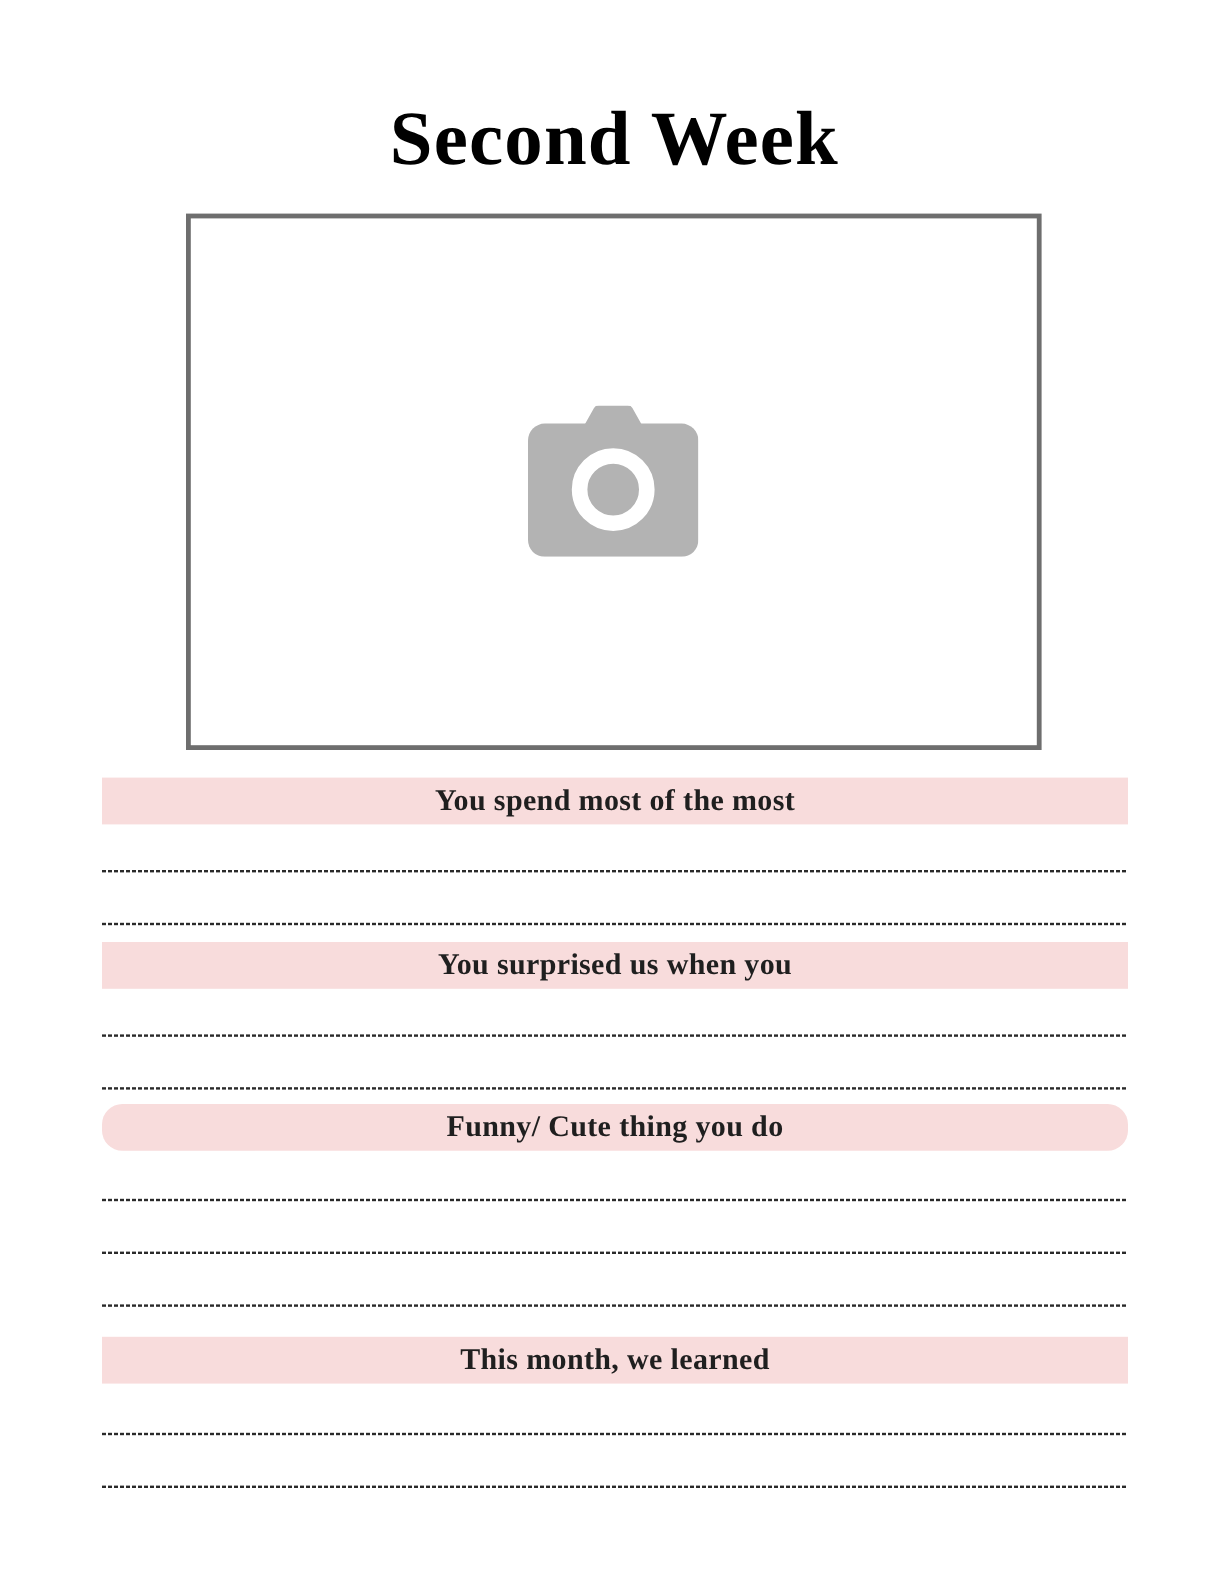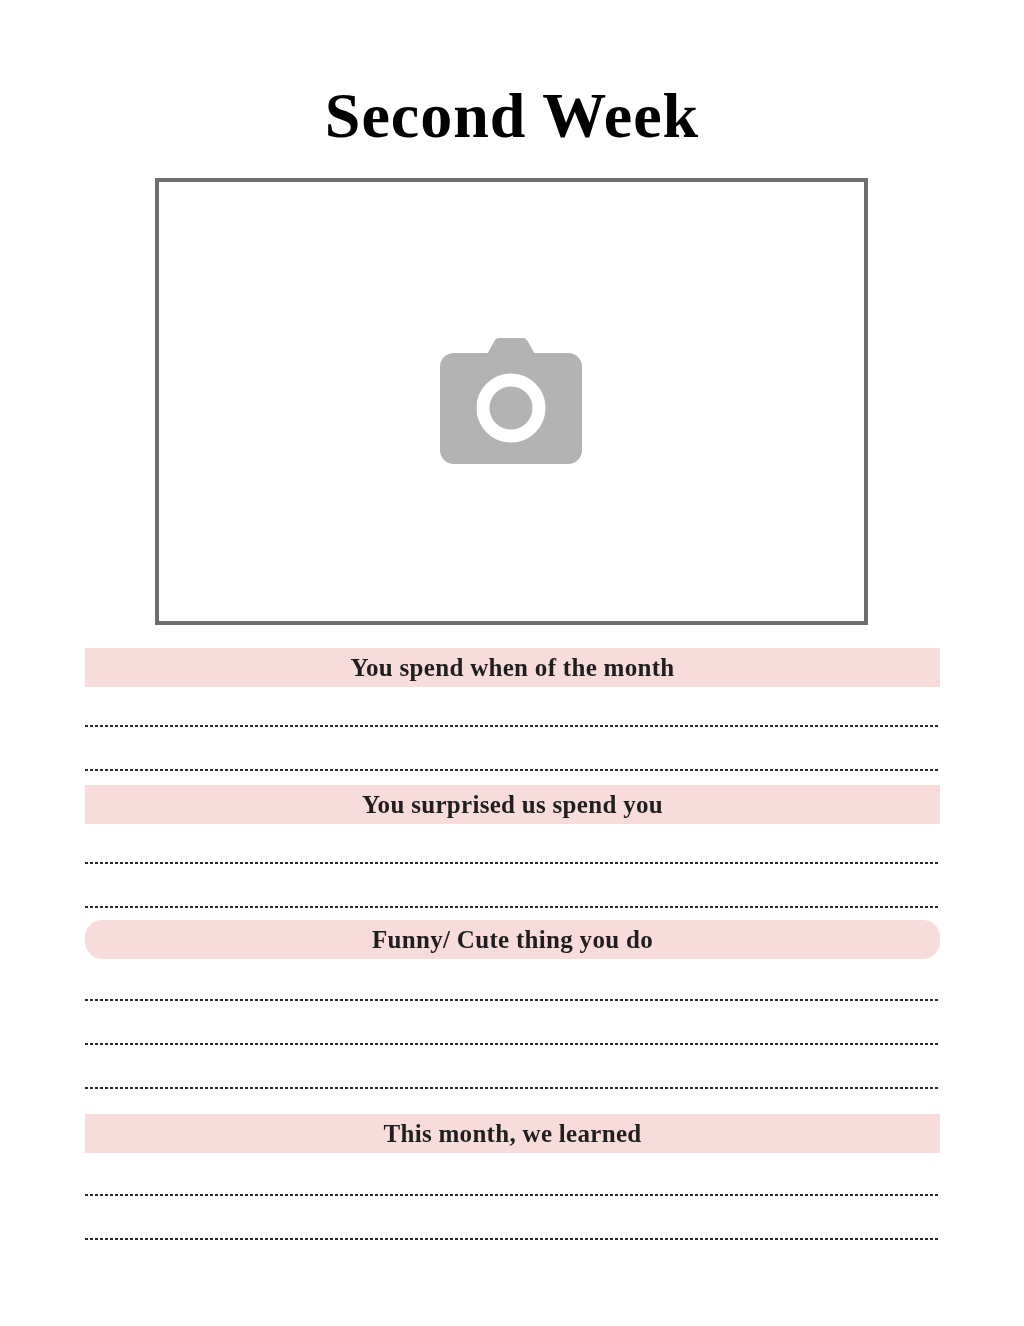--- a/index.html
+++ b/index.html
@@ -95,27 +95,27 @@
 
   <div class="photo-frame"></div>
 
   <svg class="camera-icon" viewBox="0 0 142 126" xmlns="http://www.w3.org/2000/svg" aria-hidden="true">
     <path d="M46 18 L55 2 Q56 0 59 0 L83 0 Q86 0 87 2 L96 18 Z" fill="#b3b3b3"></path>
     <rect x="0" y="15" width="142" height="111" rx="14" fill="#b3b3b3"></rect>
     <circle cx="71" cy="70" r="28" fill="none" stroke="#ffffff" stroke-width="13"></circle>
   </svg>
 
   <div class="section-group">
-    <h2 class="section-header hdr-1">You spend when of the month</h2>
+    <h2 class="section-header hdr-1">You spend most of the most</h2>
     <div class="ruled-line ln-1a"></div>
     <div class="ruled-line ln-1b"></div>
   </div>
 
   <div class="section-group">
-    <h2 class="section-header hdr-2">You surprised us spend you</h2>
+    <h2 class="section-header hdr-2">You surprised us when you</h2>
     <div class="ruled-line ln-2a"></div>
     <div class="ruled-line ln-2b"></div>
   </div>
 
   <div class="section-group">
     <h2 class="section-header hdr-3">Funny/ Cute thing you do</h2>
     <div class="ruled-line ln-3a"></div>
     <div class="ruled-line ln-3b"></div>
     <div class="ruled-line ln-3c"></div>
   </div>

